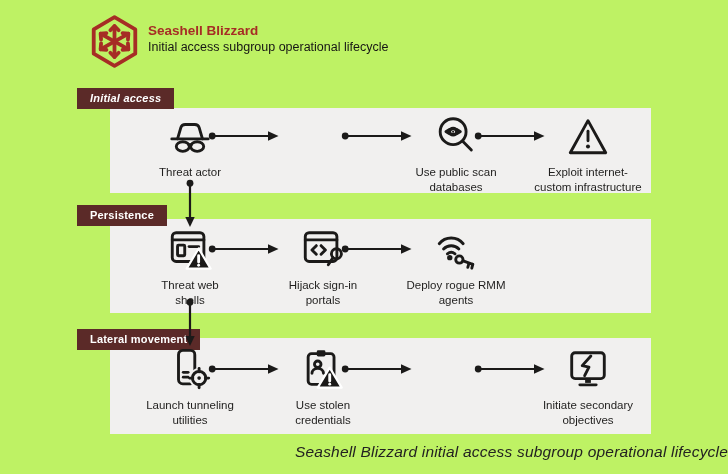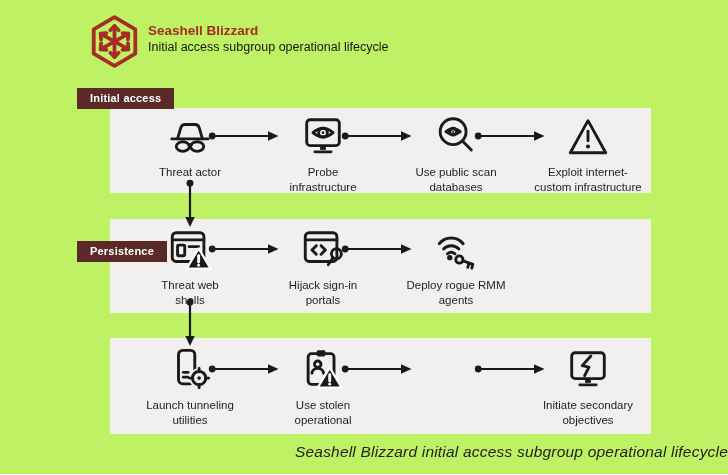--- a/index.html
+++ b/index.html
@@ -9,21 +9,21 @@
   .logo{position:absolute;left:86px;top:13px;width:57px;height:57px;}
   .title{position:absolute;left:148px;top:23px;font-size:13.5px;font-weight:700;color:#A62D25;}
   .subtitle{position:absolute;left:148px;top:40px;font-size:12.5px;color:#161514;}
   
   .band{position:absolute;left:110px;width:541px;background:#F1F0EF;}
   .band1{top:108px;height:85px;}
   .band2{top:219px;height:94px;}
   .band3{top:338px;height:96px;}
   .badge{position:absolute;left:77px;background:#5B2A28;color:#fff;font-size:11px;font-weight:700;
          padding:4px 13px 5px;letter-spacing:.2px;white-space:nowrap;}
-  .badge1{top:88px;} .badge2{top:205px;margin-top:36px;} .badge3{top:329px;}
+  .badge1{top:88px;font-style:italic;} .badge2{top:205px;} .badge3{top:329px;}
   
   .step{position:absolute;width:124px;display:flex;flex-direction:column;align-items:center;}
   .step .ic{width:46px;height:46px;flex:0 0 auto;}
   .lbl{margin-top:6px;font-size:11.5px;line-height:1.28;text-align:center;color:#1f1e1d;white-space:pre-line;}
   .r1{top:113px;} .r2{top:226px;} .r3{top:346px;}
   .c1{left:128px;} .c2{left:261px;} .c3{left:394px;} .c4{left:526px;}
   
   .harrow{position:absolute;width:72px;height:14px;}
   .varrow{position:absolute;width:14px;height:48px;}
   
@@ -59,44 +59,33 @@
   </svg>
   <div class="title">Seashell Blizzard</div>
   <div class="subtitle">Initial access subgroup operational lifecycle</div>
 
   <div class="band band1"></div>
   <div class="band band2"></div>
   <div class="band band3"></div>
 
   <div class="badge badge1">Initial access</div>
   <div class="badge badge2">Persistence</div>
+  <div class="badge badge3">Lateral movement</div>
 
   <div class="step r1 c1">
     <svg class="ic" viewBox="0 0 48 48">
       <path d="M11,27 L14.5,15 Q15.5,12 19,12 H29 Q32.5,12 33.5,15 L37,27" stroke-width="3.4"></path>
       <line x1="5" y1="27" x2="43" y2="27" stroke-width="4"></line>
       <ellipse cx="16.5" cy="35" rx="6.8" ry="5" stroke-width="3.4"></ellipse>
       <ellipse cx="31.5" cy="35" rx="6.8" ry="5" stroke-width="3.4"></ellipse>
       <line x1="22.6" y1="33" x2="25.4" y2="33" stroke-width="2.4"></line>
     </svg>
     <div class="lbl">Threat actor</div>
   </div>
 
-  <div class="step r1 c2">
-    <svg class="ic" viewBox="0 0 48 48">
-      <rect x="7" y="7" width="34" height="27" rx="3.5" stroke-width="3.2"></rect>
-      <path d="M13.5,20.5 Q24,11.5 34.5,20.5 Q24,29.5 13.5,20.5 Z" stroke-width="2.5"></path>
-      <circle cx="24" cy="20.5" r="4.6" stroke-width="3.4"></circle>
-      <circle cx="24" cy="20.5" r="1.4" class="f"></circle>
-      <rect x="21" y="34" width="6" height="4.5" class="f"></rect>
-      <line x1="15.5" y1="40.5" x2="32.5" y2="40.5" stroke-width="3.4"></line>
-    </svg>
-    <div class="lbl">Probe
-infrastructure</div>
-  </div>
 
   <div class="step r1 c3">
     <svg class="ic" viewBox="0 0 48 48">
       <circle cx="21" cy="19.5" r="13.5" stroke-width="3.2"></circle>
       <line x1="31" y1="29.5" x2="40" y2="38.5" stroke-width="4"></line>
       <path d="M13.5,19.5 Q21,13.5 28.5,19.5 Q21,25.5 13.5,19.5 Z" stroke-width="2.3"></path>
       <circle cx="21" cy="19.5" r="3.6" stroke-width="3"></circle>
       <circle cx="21" cy="19.5" r="1.1" class="f"></circle>
     </svg>
     <div class="lbl">Use public scan
@@ -177,21 +166,21 @@
     <svg class="ic" viewBox="0 0 48 48">
       <rect x="8.5" y="8" width="27" height="32" rx="3.5" stroke-width="3.1"></rect>
       <rect x="17.5" y="4.5" width="9" height="6.5" rx="1.5" class="f"></rect>
       <circle cx="18.5" cy="19" r="3.4" stroke-width="2.7"></circle>
       <path d="M12.5,28.5 a6,5.2 0 0 1 12,0" stroke-width="2.7"></path>
       <path d="M31,22.5 L43.5,43.5 H18.5 Z" class="wf"></path>
       <line x1="31" y1="30" x2="31" y2="36.5" class="w" stroke-width="2.5"></line>
       <circle cx="31" cy="39.8" r="1.5" class="wd"></circle>
     </svg>
     <div class="lbl">Use stolen
-operational</div>
+credentials</div>
   </div>
 
 
   <div class="step r3 c4">
     <svg class="ic" viewBox="0 0 48 48">
       <rect x="7" y="7" width="34" height="27" rx="3.5" stroke-width="3.2"></rect>
       <polyline points="27,10.5 18,20.5 25,22 20.5,31" stroke-width="3"></polyline>
       <rect x="21" y="34" width="6" height="4.5" class="f"></rect>
       <line x1="15.5" y1="40.5" x2="32.5" y2="40.5" stroke-width="3.4"></line>
     </svg>

